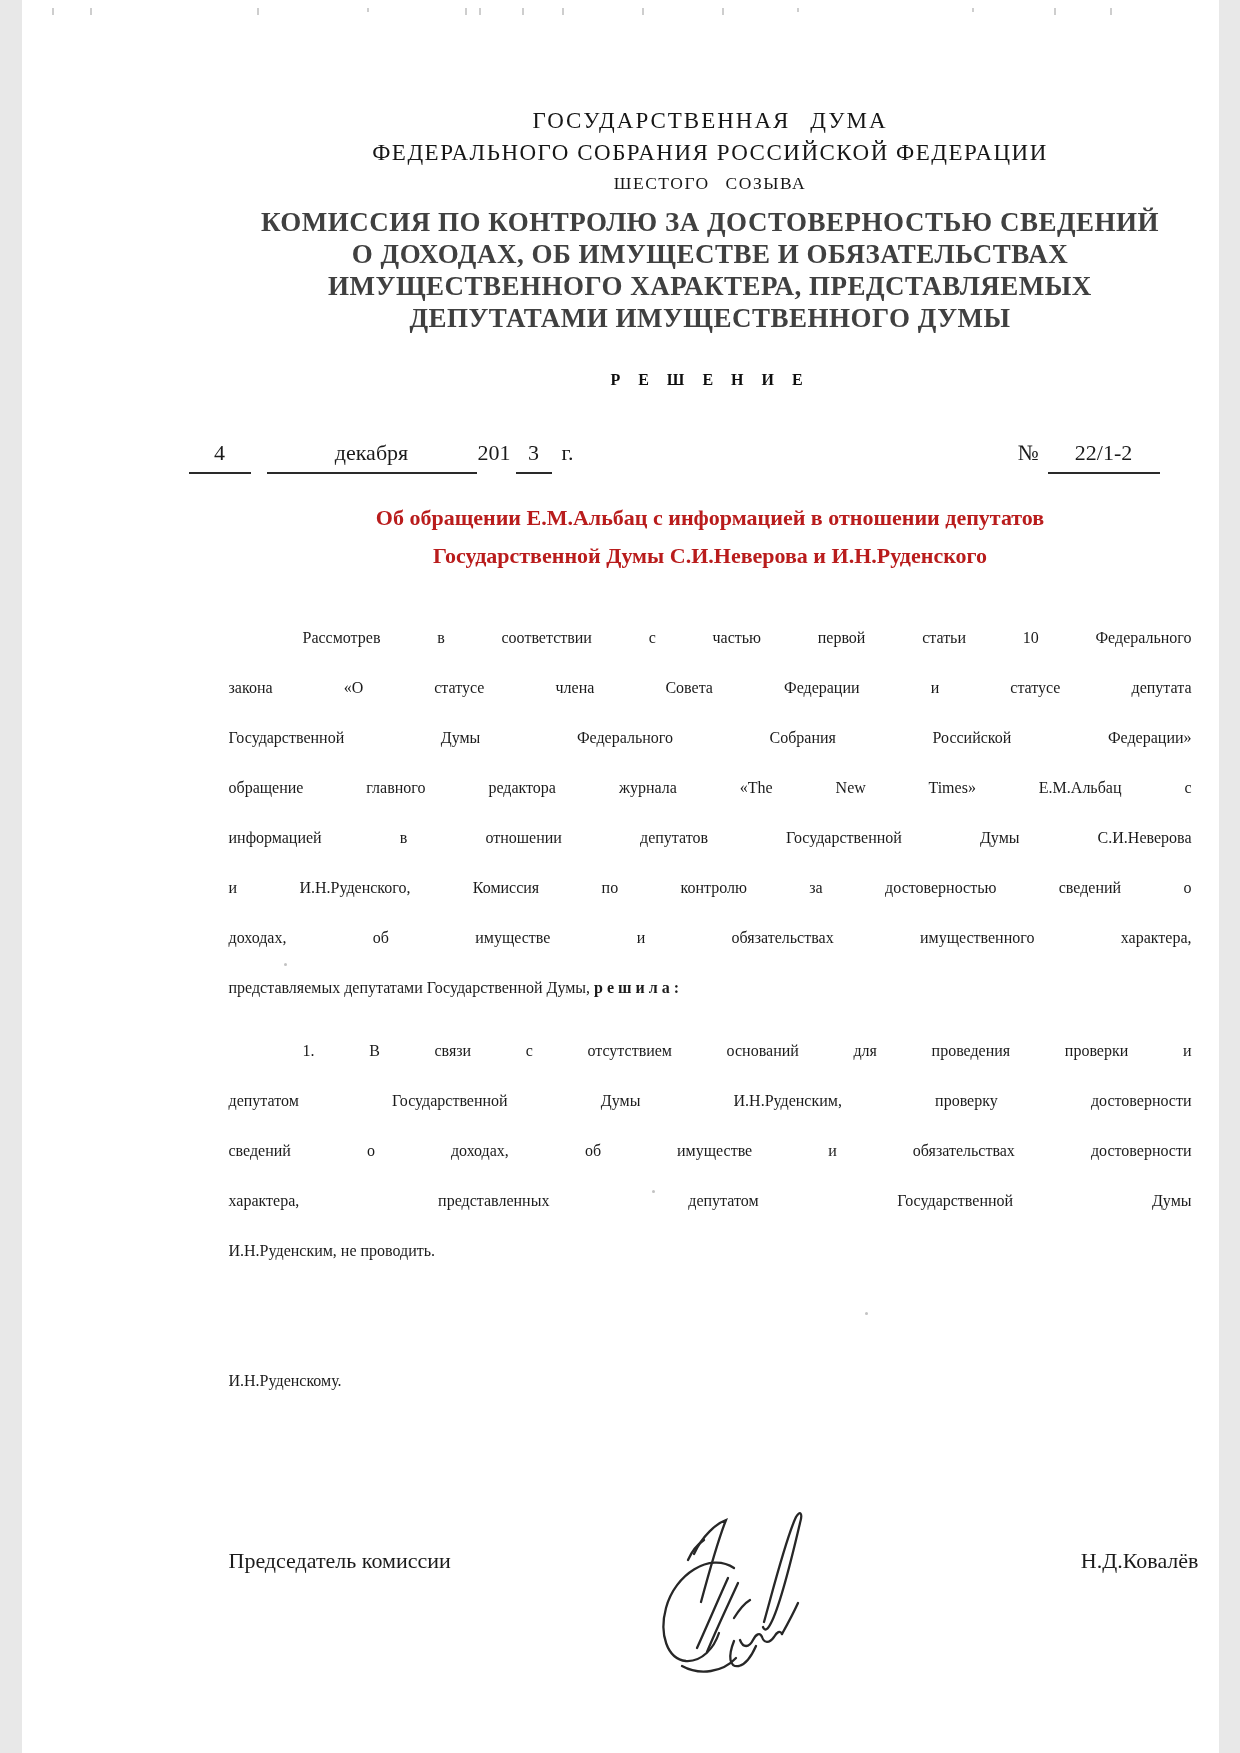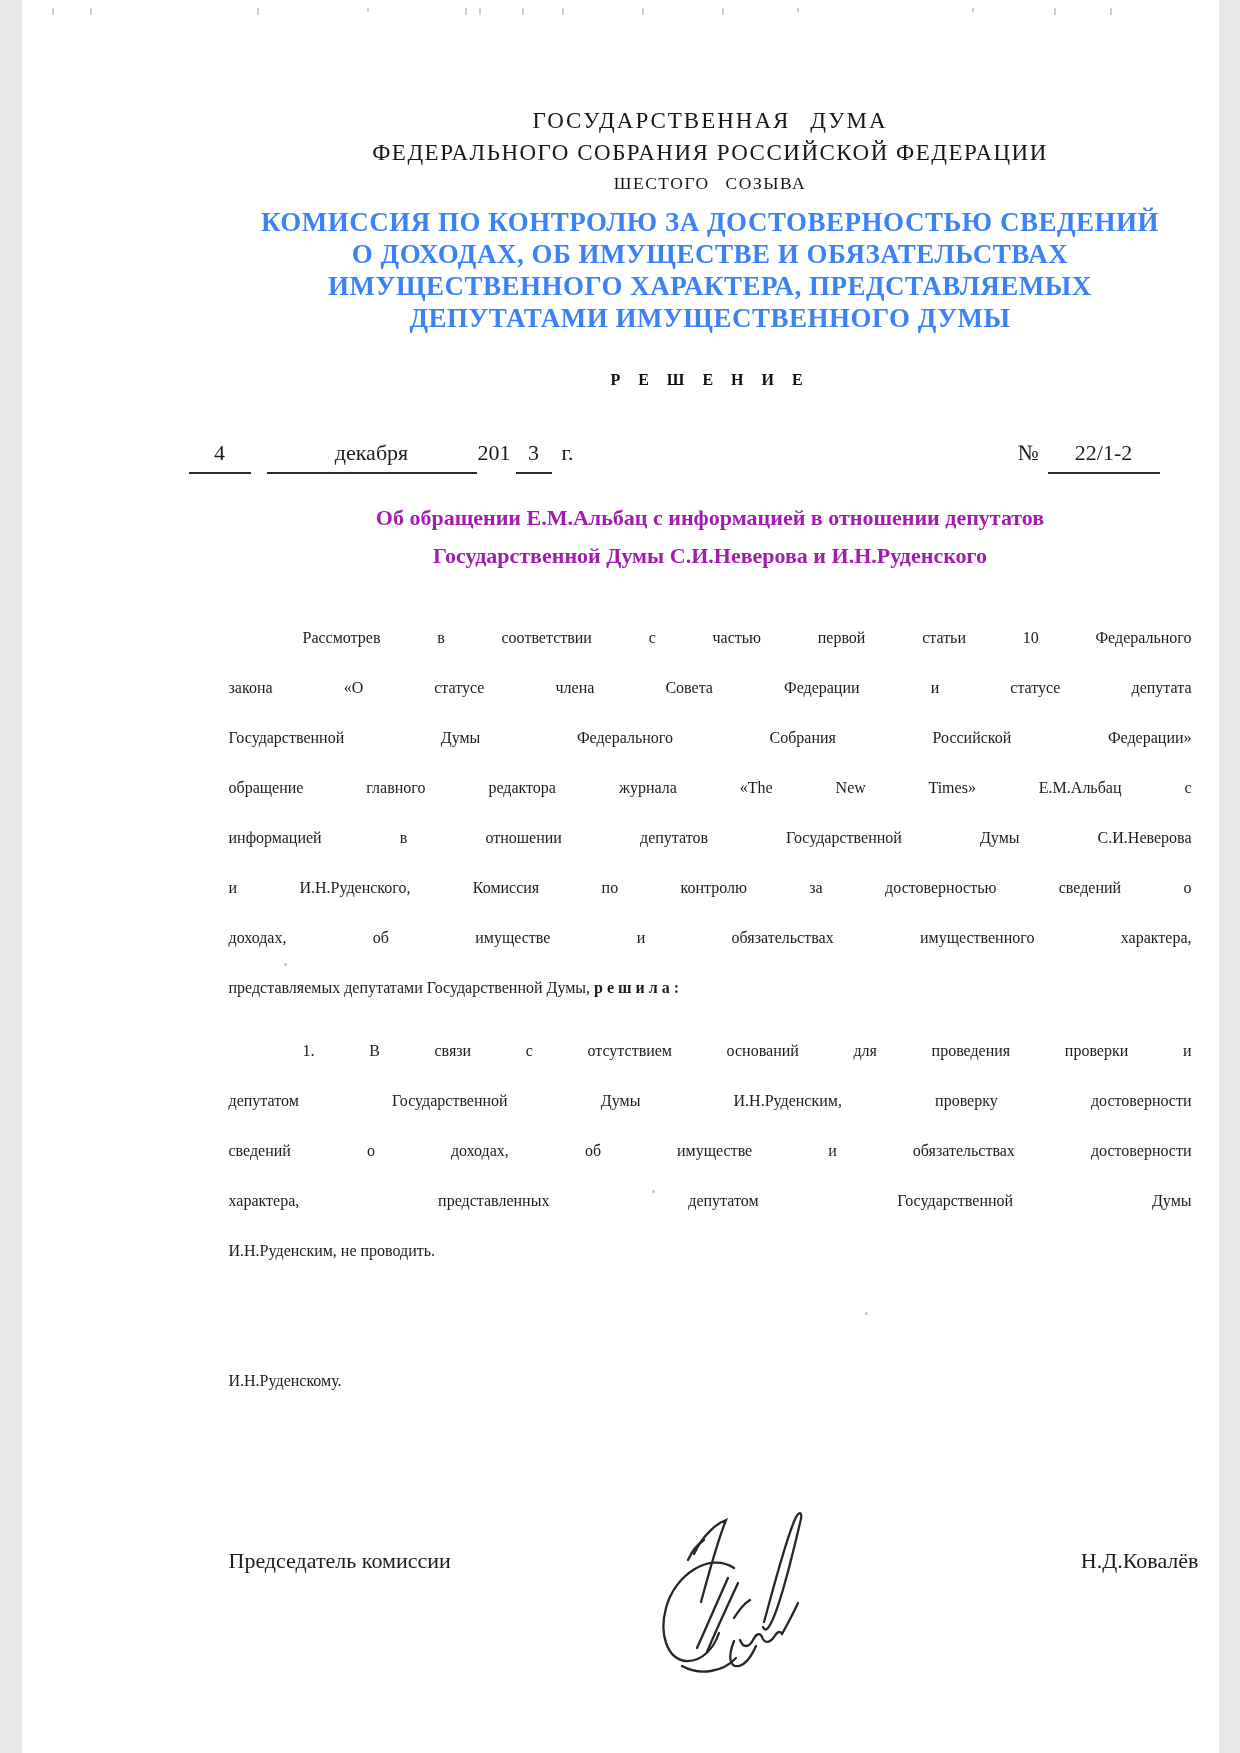--- a/index.html
+++ b/index.html
@@ -14,29 +14,29 @@
   }
   .abs{position:absolute;}
   
   .org1{top:108px;left:207px;width:963px;text-align:center;
         font-size:23px;letter-spacing:2px;word-spacing:12px;color:#161616;}
   .org2{top:140px;left:207px;width:963px;text-align:center;
         font-size:23px;letter-spacing:1.5px;color:#161616;}
   .org3{top:173px;left:207px;width:963px;text-align:center;
         font-size:17.5px;letter-spacing:1.5px;word-spacing:10px;color:#161616;}
   .commission{top:206px;left:185px;width:1007px;text-align:center;
-        font-size:27px;font-weight:bold;line-height:32px;letter-spacing:.5px;color:#3b82f6;}
+        font-size:27px;font-weight:bold;line-height:32px;letter-spacing:.5px;color:#404040;}
   .doctype{top:371px;left:207px;width:963px;text-align:center;
         font-size:16px;font-weight:bold;letter-spacing:7px;color:#0e0e0e;}
   .dr-item{position:absolute;top:440px;font-size:22px;white-space:nowrap;}
   .ul{position:absolute;top:472px;border-top:2px solid #2a2a2a;height:0;}
   .ctr{text-align:center;}
   
   .subject{top:499px;left:207px;width:963px;text-align:center;
-        font-size:22px;font-weight:bold;line-height:38px;color:#a21caf;}
+        font-size:22px;font-weight:bold;line-height:38px;color:#b91c1c;}
   
   .para{left:207px;width:963px;font-size:16px;color:#1b1b1b;}
   .para .line{line-height:50px;text-align:justify;text-align-last:justify;
         height:50px;overflow:visible;}
   .para .line.first{text-indent:74px;}
   .para .line.last{text-align-last:left;}
   .para b{font-weight:bold;}
   
   .sigrow{top:1548px;left:207px;width:970px;display:flex;
         justify-content:space-between;font-size:22px;color:#1b1b1b;}

